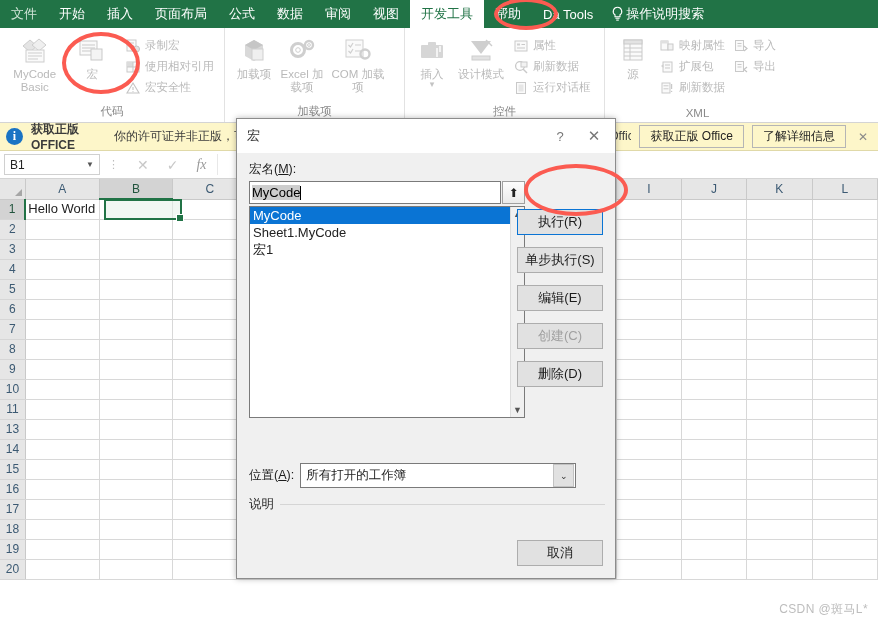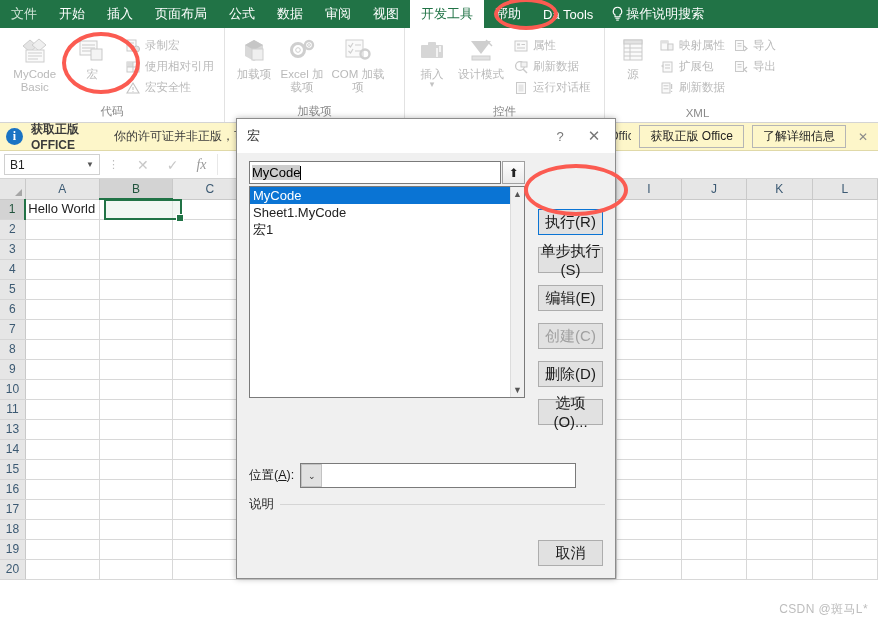--- a/index.html
+++ b/index.html
@@ -271,24 +271,24 @@
   #macro-list .item { height:17px; line-height:17px; padding:0 3px; font-size:13px; }
   #macro-list .item.sel { background:#0a74d4; color:#fff; }
   .lb-scroll {
     width:14px;background:#f0f0f0;border-left:1px solid #dcdcdc;
     display:flex;flex-direction:column;justify-content:space-between;
     align-items:center;
     font-size:9px;color:#555;
   }
   .lb-scroll .arw { height:14px;display:flex;align-items:center;justify-content:center; }
   .btn {
-    width:65px;height:26px;
+    width:86px;height:26px;
     border:1px solid #adadad;
     background:#e1e1e1;
-    font-size:15px;
+    font-size:13px;
     color:#1c1c1c;
     display:flex;align-items:center;justify-content:center;
   }
   .btn.default { border:1px solid #0a74d4; background:#e1e1e1; }
   .btn.disabled { color:#a0a0a0; }
   #btncol {
     position:absolute;
     right:12px; top:56px;
     display:flex;flex-direction:column;gap:12px;
   }
@@ -928,20 +928,23 @@
 </div>
 
 <div id="macro-dialog">
   <div id="dlg-title">
     <span class="t">宏</span>
     <span class="tbtn">?</span>
     <span class="tbtn x">✕</span>
   </div>
   <div id="dlg-body">
 
+    <div class="lbl">
+      <span>宏名(</span><span class="ul">M</span><span>):</span>
+    </div>
 
     <div class="namerow">
       <div id="macro-name-input">
         <span class="selected-text">MyCode</span>
           <span class="caret"></span>
       </div>
       <div class="up-btn">⬆</div>
     </div>
 
     <div id="macro-list">
@@ -955,28 +958,28 @@
         <span class="arw">▼</span>
       </div>
     </div>
 
     <div id="btncol">
       <button class="btn default">执行(R)</button>
       <button class="btn">单步执行(S)</button>
       <button class="btn">编辑(E)</button>
       <button class="btn disabled">创建(C)</button>
       <button class="btn">删除(D)</button>
-      <button class="btn">选项(O)...</button>
     </div>
 
     <div id="loc-row">
       <span class="lbl" style="margin:0;">
         <span>位置(</span><span class="ul">A</span><span>):</span>
       </span>
       <div id="loc-select">
+        <span class="val">所有打开的工作簿</span>
         <span class="dd">⌄</span>
       </div>
     </div>
 
     <div id="desc-row">
       <span>说明</span>
       <span class="line"></span>
     </div>
 
     <button class="btn" id="cancel-btn">取消</button>

